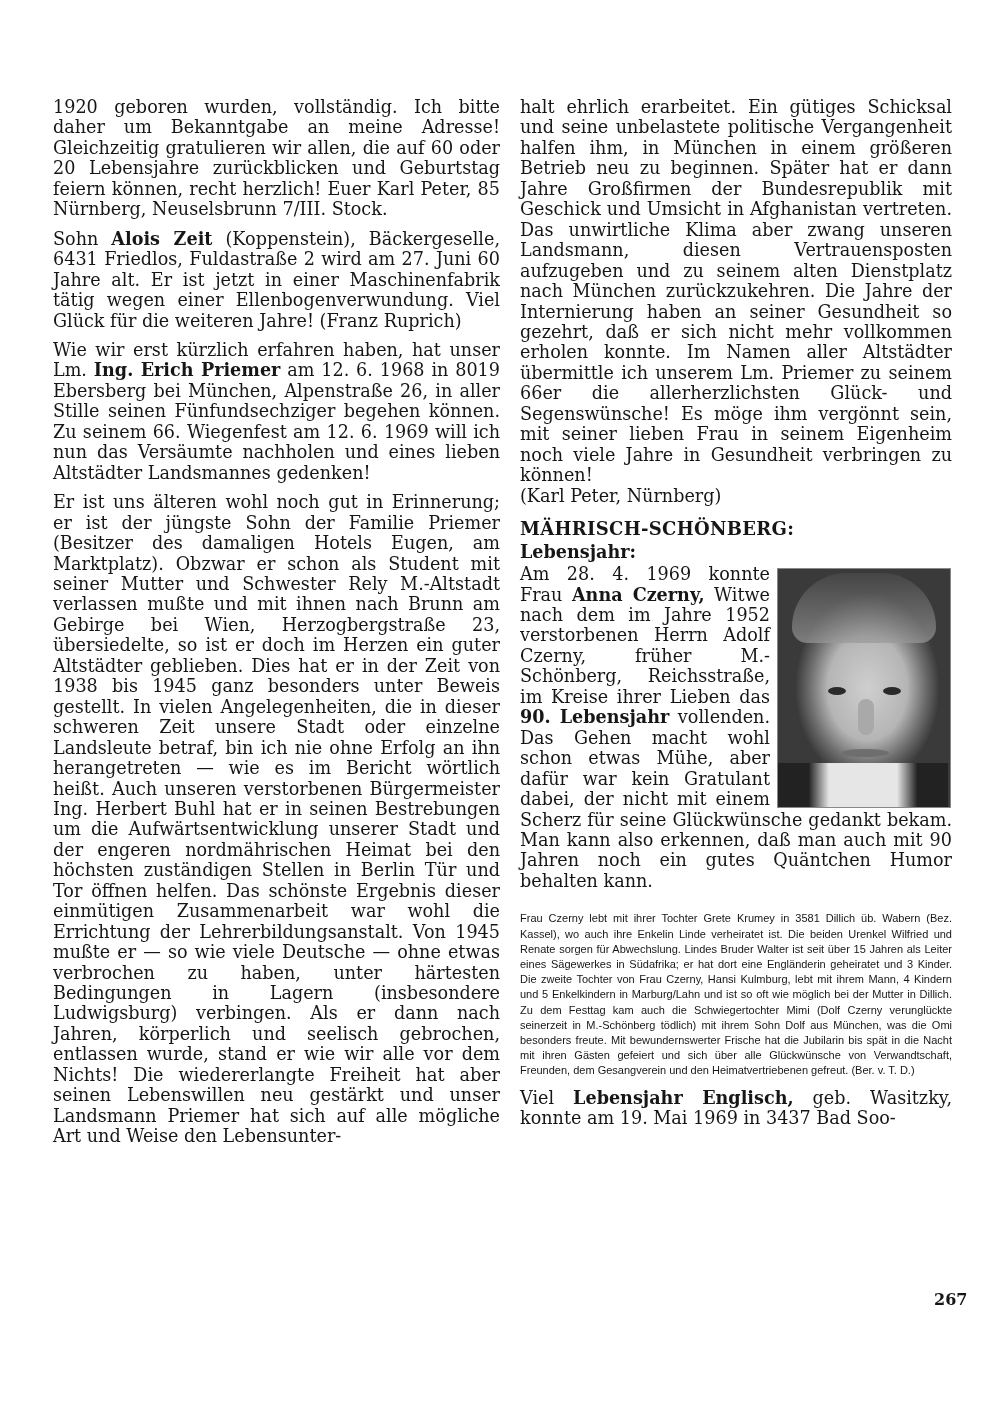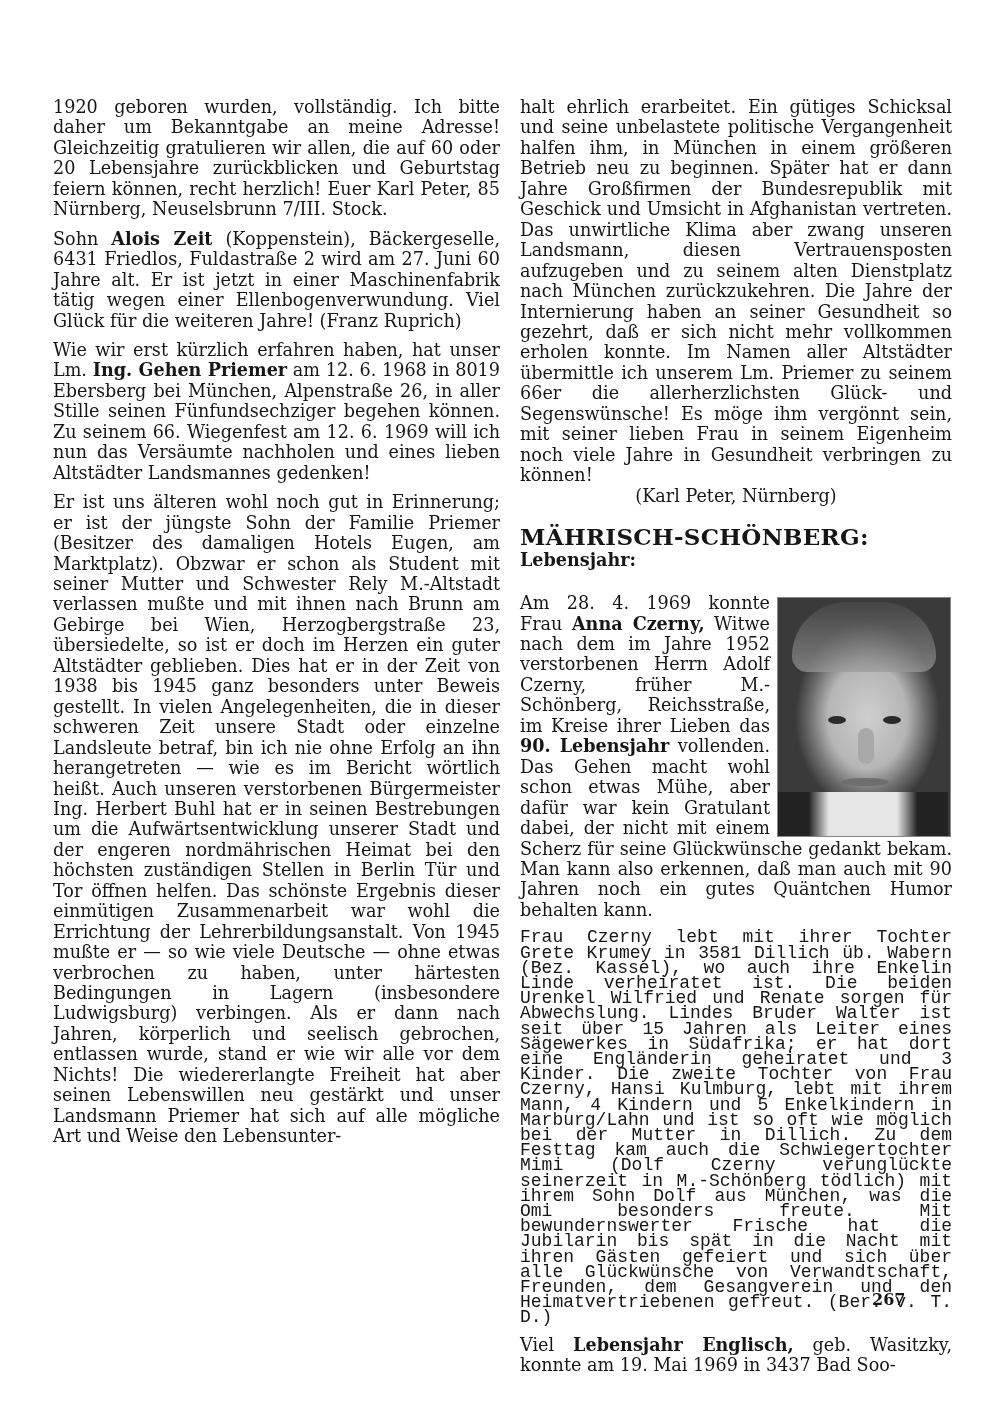--- a/index.html
+++ b/index.html
@@ -16,24 +16,24 @@
     font-size: 17.6px;
     line-height: 20.45px;
     text-align: justify;
     hyphens: manual;
   }
   .col-left { left: 53px; top: 97px; width: 447px; }
   .col-right { left: 520px; top: 97px; width: 432px; }
   p { margin: 0; }
   .gap { margin-top: 9px; }
   b { font-weight: bold; }
-  .sign-right { text-align: center; }
+  .sign-right { text-align: left; }
   .section-title {
-    font-weight: bold; font-size: 23px; letter-spacing: 0.3px;
-    margin-top: 20px; line-height: 22px;
+    font-weight: bold; font-size: 18px; letter-spacing: 0.3px;
+    margin-top: 12px; line-height: 22px;
   }
   .section-sub { font-weight: bold; font-size: 17.6px; line-height: 24px; }
   .photo-wrap { position: relative; }
   .photo {
     position: absolute; right: 1px; top: 4px;
     width: 172px; height: 238px;
     background: radial-gradient(ellipse 42% 40% at 52% 50%, #cfcfcf 0%, #b5b5b5 55%, #6d6d6d 80%, #3a3a3a 100%);
     border: 1px solid #888;
   }
   .photo .hair {
@@ -44,61 +44,61 @@
   }
   .photo .eye {
     position: absolute; top: 118px; width: 18px; height: 8px; border-radius: 50%;
     background: #2a2a2a;
   }
   .photo .eye.l { left: 50px; } .photo .eye.r { left: 105px; }
   .photo .nose { position: absolute; left: 80px; top: 130px; width: 16px; height: 36px; border-radius: 8px; background: #a9a9a9; }
   .photo .mouth { position: absolute; left: 63px; top: 180px; width: 48px; height: 8px; border-radius: 50%; background: #6e6e6e; }
   .photo .collar { position: absolute; left: 0; bottom: 0; width: 170px; height: 44px; background: linear-gradient(90deg, #222 0%, #222 18%, #e6e6e6 30%, #e6e6e6 70%, #222 82%, #222 100%); }
   .small {
-    font-family: Liberation Mono, monospace;
-    font-size: 18px;
+    font-family: Liberation Sans, sans-serif;
+    font-size: 11px;
     line-height: 15.2px;
-    margin-top: 10px;
+    margin-top: 20px;
     font-stretch: condensed;
   }
   .page-number {
-    position: absolute; left: 872px; top: 1290px;
+    position: absolute; left: 934px; top: 1290px;
     font-weight: bold; font-size: 16px; text-align: right;
   }
 </style>
 </head>
 <body>
 
 <div class="col col-left">
   <p>1920 geboren wurden, vollständig. Ich bitte daher um Bekanntgabe an meine Adresse! Gleichzeitig gratulieren wir allen, die auf 60 oder 20 Lebensjahre zurückblicken und Geburtstag feiern können, recht herzlich! Euer Karl Peter, 85 Nürnberg, Neuselsbrunn 7/III. Stock.</p>
 
   <p class="gap"><span>Sohn </span><b>Alois Zeit</b><span> (Koppenstein), Bäckergeselle, 6431 Friedlos, Fuldastraße 2 wird am 27. Juni 60 Jahre alt. Er ist jetzt in einer Maschinenfabrik tätig wegen einer Ellenbogenverwundung. Viel Glück für die weiteren Jahre! (Franz Ruprich)</span></p>
 
-  <p class="gap"><span>Wie wir erst kürzlich erfahren haben, hat unser Lm. </span><b>Ing. Gehen Priemer</b><span> am 12. 6. 1968 in 8019 Ebersberg bei München, Alpenstraße 26, in aller Stille seinen Fünfundsechziger begehen können. Zu seinem 66. Wiegenfest am 12. 6. 1969 will ich nun das Versäumte nachholen und eines lieben Altstädter Landsmannes gedenken!</span></p>
+  <p class="gap"><span>Wie wir erst kürzlich erfahren haben, hat unser Lm. </span><b>Ing. Erich Priemer</b><span> am 12. 6. 1968 in 8019 Ebersberg bei München, Alpenstraße 26, in aller Stille seinen Fünfundsechziger begehen können. Zu seinem 66. Wiegenfest am 12. 6. 1969 will ich nun das Versäumte nachholen und eines lieben Altstädter Landsmannes gedenken!</span></p>
 
   <p class="gap">Er ist uns älteren wohl noch gut in Erinnerung; er ist der jüngste Sohn der Familie Priemer (Besitzer des damaligen Hotels Eugen, am Marktplatz). Obzwar er schon als Student mit seiner Mutter und Schwester Rely M.-Altstadt verlassen mußte und mit ihnen nach Brunn am Gebirge bei Wien, Herzogbergstraße 23, übersiedelte, so ist er doch im Herzen ein guter Altstädter geblieben. Dies hat er in der Zeit von 1938 bis 1945 ganz besonders unter Beweis gestellt. In vielen Angelegenheiten, die in dieser schweren Zeit unsere Stadt oder einzelne Landsleute betraf, bin ich nie ohne Erfolg an ihn herangetreten — wie es im Bericht wörtlich heißt. Auch unseren verstorbenen Bürgermeister Ing. Herbert Buhl hat er in seinen Bestrebungen um die Aufwärtsentwicklung unserer Stadt und der engeren nordmährischen Heimat bei den höchsten zuständigen Stellen in Berlin Tür und Tor öffnen helfen. Das schönste Ergebnis dieser einmütigen Zusammenarbeit war wohl die Errichtung der Lehrerbildungsanstalt. Von 1945 mußte er — so wie viele Deutsche — ohne etwas verbrochen zu haben, unter härtesten Bedingungen in Lagern (insbesondere Ludwigsburg) verbingen. Als er dann nach Jahren, körperlich und seelisch gebrochen, entlassen wurde, stand er wie wir alle vor dem Nichts! Die wiedererlangte Freiheit hat aber seinen Lebenswillen neu gestärkt und unser Landsmann Priemer hat sich auf alle mögliche Art und Weise den Lebensunter-</p>
 </div>
 
 <div class="col col-right">
   <p>halt ehrlich erarbeitet. Ein gütiges Schicksal und seine unbelastete politische Vergangenheit halfen ihm, in München in einem größeren Betrieb neu zu beginnen. Später hat er dann Jahre Großfirmen der Bundesrepublik mit Geschick und Umsicht in Afghanistan vertreten. Das unwirtliche Klima aber zwang unseren Landsmann, diesen Vertrauensposten aufzugeben und zu seinem alten Dienstplatz nach München zurückzukehren. Die Jahre der Internierung haben an seiner Gesundheit so gezehrt, daß er sich nicht mehr vollkommen erholen konnte. Im Namen aller Altstädter übermittle ich unserem Lm. Priemer zu seinem 66er die allerherzlichsten Glück- und Segenswünsche! Es möge ihm vergönnt sein, mit seiner lieben Frau in seinem Eigenheim noch viele Jahre in Gesundheit verbringen zu können!</p>
   <p class="sign-right">(Karl Peter, Nürnberg)</p>
 
   <div class="section-title">MÄHRISCH-SCHÖNBERG:</div>
   <div class="section-sub">Lebensjahr:</div>
 
   <div class="photo-wrap">
     <div class="photo" title="Portrait photo of Anna Czerny">
       <div class="hair"></div>
       <div class="eye l"></div>
       <div class="eye r"></div>
       <div class="nose"></div>
       <div class="mouth"></div>
       <div class="collar"></div>
     </div>
-    <p style="shape-outside: none; margin-top: 21px;">
+    <p style="shape-outside: none;">
       <span style="float:right; width:182px; height:244px;"></span>
       <span>Am 28. 4. 1969 konnte Frau </span><b>Anna Czerny,</b><span> Witwe nach dem im Jahre 1952 verstorbenen Herrn Adolf Czerny, früher M.-Schönberg, Reichsstraße, im Kreise ihrer Lieben das </span><b>90. Lebensjahr</b><span> vollenden. Das Gehen macht wohl schon etwas Mühe, aber dafür war kein Gratulant dabei, der nicht mit einem Scherz für seine Glückwünsche gedankt bekam. Man kann also erkennen, daß man auch mit 90 Jahren noch ein gutes Quäntchen Humor behalten kann.</span>
     </p>
   </div>
 
   <p class="small">Frau Czerny lebt mit ihrer Tochter Grete Krumey in 3581 Dillich üb. Wabern (Bez. Kassel), wo auch ihre Enkelin Linde verheiratet ist. Die beiden Urenkel Wilfried und Renate sorgen für Abwechslung. Lindes Bruder Walter ist seit über 15 Jahren als Leiter eines Sägewerkes in Südafrika; er hat dort eine Engländerin geheiratet und 3 Kinder. Die zweite Tochter von Frau Czerny, Hansi Kulmburg, lebt mit ihrem Mann, 4 Kindern und 5 Enkelkindern in Marburg/Lahn und ist so oft wie möglich bei der Mutter in Dillich. Zu dem Festtag kam auch die Schwiegertochter Mimi (Dolf Czerny verunglückte seinerzeit in M.-Schönberg tödlich) mit ihrem Sohn Dolf aus München, was die Omi besonders freute. Mit bewundernswerter Frische hat die Jubilarin bis spät in die Nacht mit ihren Gästen gefeiert und sich über alle Glückwünsche von Verwandtschaft, Freunden, dem Gesangverein und den Heimatvertriebenen gefreut. (Ber. v. T. D.)</p>
 
   <p class="gap"><span>Viel </span><b>Lebensjahr Englisch,</b><span> geb. Wasitzky, konnte am 19. Mai 1969 in 3437 Bad Soo-</span></p>
 </div>
 

